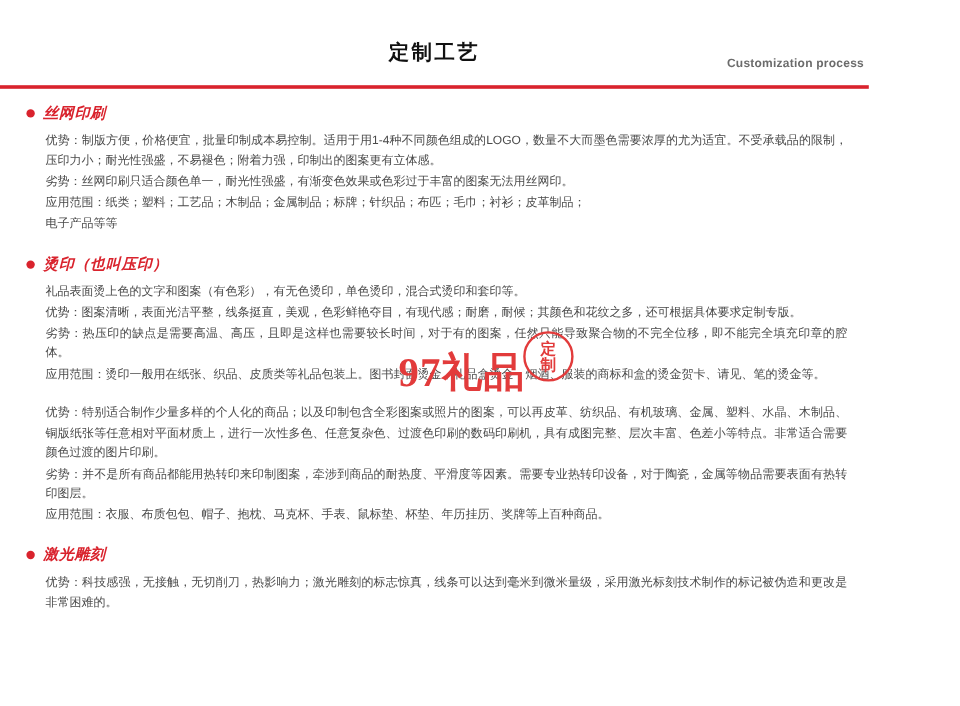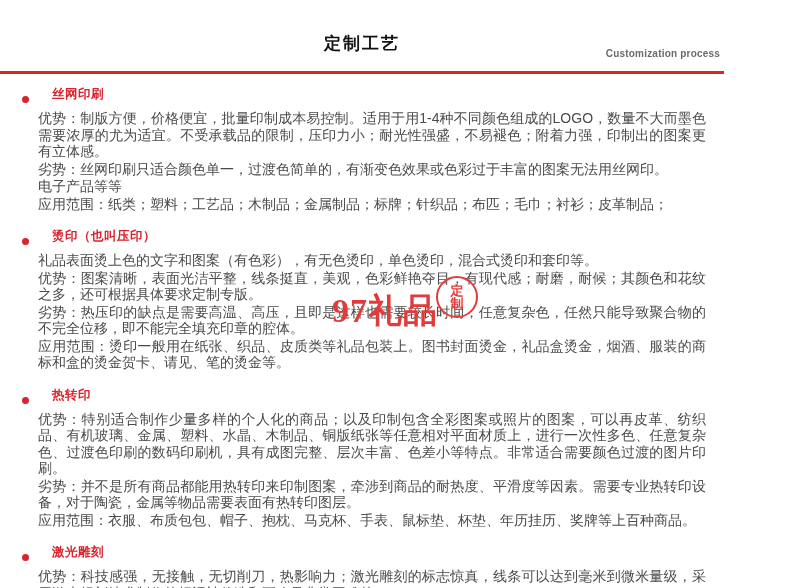--- a/index.html
+++ b/index.html
@@ -56,41 +56,42 @@
 
   
   .content {
     padding: 14px 18px 0 22px;
   }
   .section {
     margin-bottom: 16px;
   }
   .sec-head {
     display: flex;
-    align-items: flex-end;
-    gap: 23px;
+    align-items: center;
+    gap: 7px;
     margin-bottom: 7px;
+    font-style: italic;
   }
   .bullet {
     width: 7px; height: 7px;
     border-radius: 50%;
     background: #d9232d;
     flex: 0 0 auto;
   }
   .sec-title {
     font-size: 12.5px;
     font-weight: bold;
     color: #d9232d;
     letter-spacing: 0.5px;
   }
   .rows {
     padding-left: 16px;
   }
   .row {
-    font-size: 14px;
+    font-size: 10px;
     line-height: 16.5px;
     color: #4a4a4a;
     margin: 0 0 1px 0;
     text-align: justify;
   }
 
   
   .watermark {
     position: absolute;
     left: 332px;
@@ -139,44 +140,40 @@
 
   <div class="content">
 
     <div class="section">
       <div class="sec-head">
         <span class="bullet"></span>
         <span class="sec-title">丝网印刷</span>
       </div>
       <div class="rows">
         <p class="row">优势：制版方便，价格便宜，批量印制成本易控制。适用于用1-4种不同颜色组成的LOGO，数量不大而墨色需要浓厚的尤为适宜。不受承载品的限制，压印力小；耐光性强盛，不易褪色；附着力强，印制出的图案更有立体感。</p>
-        <p class="row">劣势：丝网印刷只适合颜色单一，过渡色简单的，有渐变色效果或色彩过于丰富的图案无法用丝网印。</p>
+        <p class="row">劣势：丝网印刷只适合颜色单一，耐光性强盛，有渐变色效果或色彩过于丰富的图案无法用丝网印。</p>
+        <p class="row">应用范围：纸类；塑料；工艺品；木制品；金属制品；标牌；针织品；布匹；毛巾；衬衫；皮革制品；</p>
         <p class="row">电子产品等等</p>
-        <p class="row">应用范围：纸类；塑料；工艺品；木制品；金属制品；标牌；针织品；布匹；毛巾；衬衫；皮革制品；</p>
       </div>
     </div>
 
     <div class="section">
       <div class="sec-head">
         <span class="bullet"></span>
         <span class="sec-title">烫印（也叫压印）</span>
       </div>
       <div class="rows">
         <p class="row">礼品表面烫上色的文字和图案（有色彩），有无色烫印，单色烫印，混合式烫印和套印等。</p>
         <p class="row">优势：图案清晰，表面光洁平整，线条挺直，美观，色彩鲜艳夺目，有现代感；耐磨，耐候；其颜色和花纹之多，还可根据具体要求定制专版。</p>
-        <p class="row">劣势：热压印的缺点是需要高温、高压，且即是这样也需要较长时间，任意复杂色，任然只能导致聚合物的不完全位移，即不能完全填充印章的腔体。</p>
+        <p class="row">劣势：热压印的缺点是需要高温、高压，且即是这样也需要较长时间，对于有的图案，任然只能导致聚合物的不完全位移，即不能完全填充印章的腔体。</p>
         <p class="row">应用范围：烫印一般用在纸张、织品、皮质类等礼品包装上。图书封面烫金，礼品盒烫金，烟酒、服装的商标和盒的烫金贺卡、请见、笔的烫金等。</p>
       </div>
     </div>
 
     <div class="section">
-      <div class="sec-head">
-        <span class="bullet"></span>
-        <span class="sec-title">热转印</span>
-      </div>
       <div class="rows">
         <p class="row">优势：特别适合制作少量多样的个人化的商品；以及印制包含全彩图案或照片的图案，可以再皮革、纺织品、有机玻璃、金属、塑料、水晶、木制品、铜版纸张等任意相对平面材质上，进行一次性多色、任意复杂色、过渡色印刷的数码印刷机，具有成图完整、层次丰富、色差小等特点。非常适合需要颜色过渡的图片印刷。</p>
         <p class="row">劣势：并不是所有商品都能用热转印来印制图案，牵涉到商品的耐热度、平滑度等因素。需要专业热转印设备，对于陶瓷，金属等物品需要表面有热转印图层。</p>
         <p class="row">应用范围：衣服、布质包包、帽子、抱枕、马克杯、手表、鼠标垫、杯垫、年历挂历、奖牌等上百种商品。</p>
       </div>
     </div>
 
     <div class="section">
       <div class="sec-head">
         <span class="bullet"></span>

